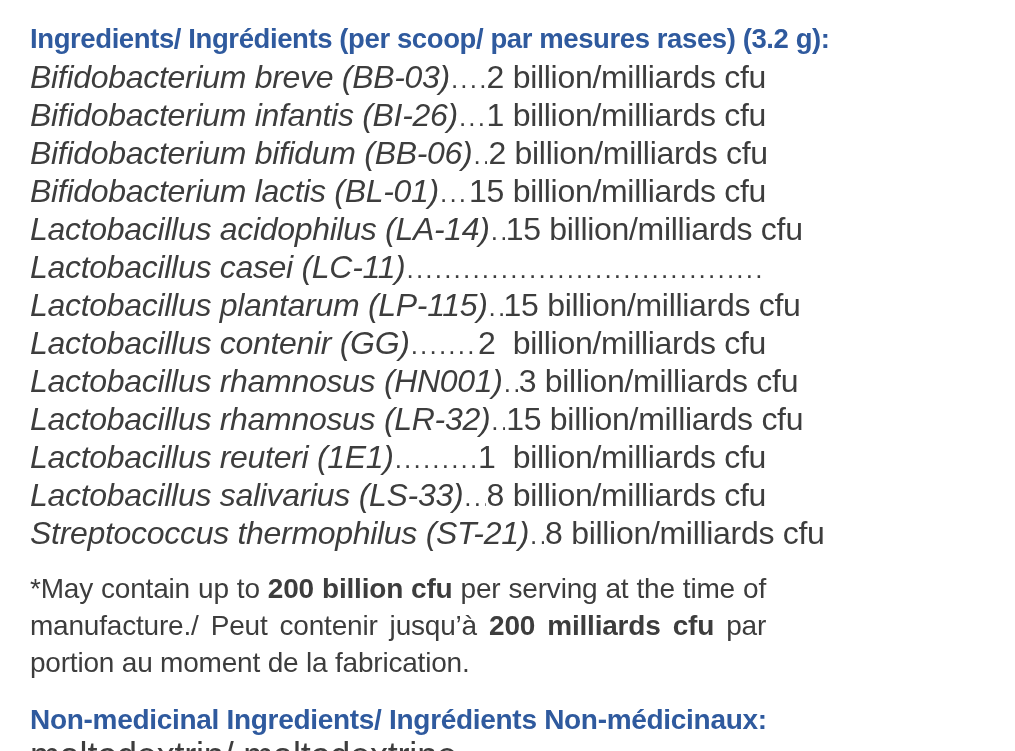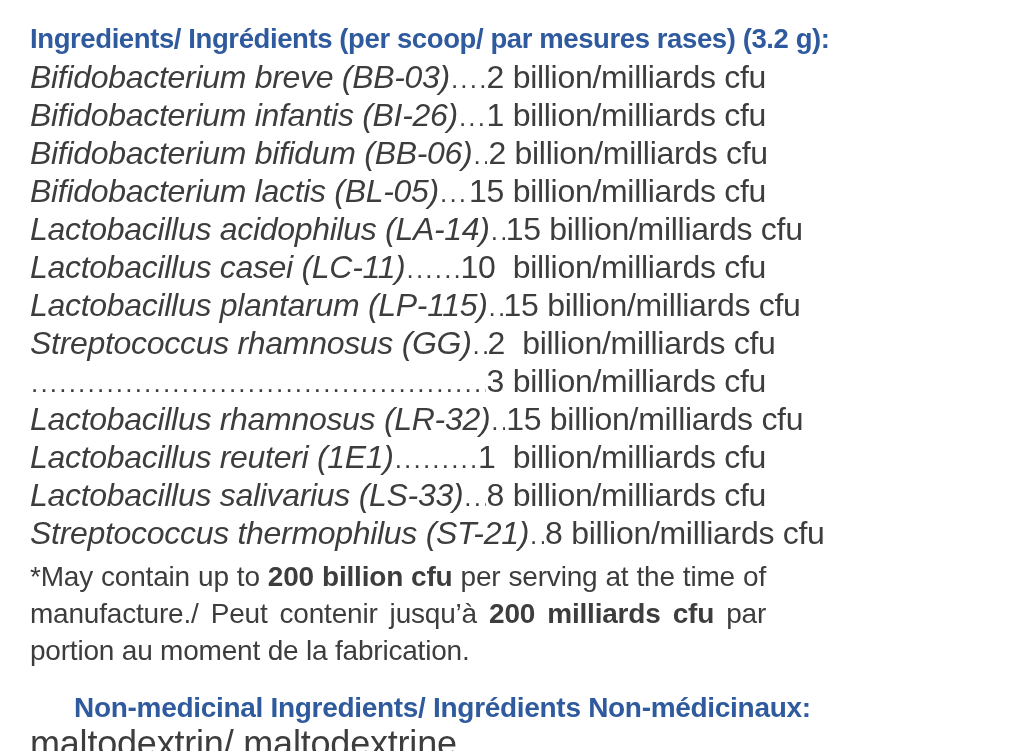--- a/index.html
+++ b/index.html
@@ -51,36 +51,35 @@
     font-size: 26px;
   }
   .row .leader::after {
     content: "....................................................................................................";
   }
   .row .value {
     white-space: pre;
     letter-spacing: -0.3px;
   }
   .footnote {
-    margin-top: 5px;
+    margin-top: 17px;
     font-size: 28px;
     line-height: 37px;
     text-align: justify;
     letter-spacing: -0.2px;
   }
   .footnote b { font-weight: bold; }
   .heading2 {
     color: var(--heading-blue);
     font-weight: bold;
     font-size: 28px;
     letter-spacing: -0.3px;
     white-space: nowrap;
     margin-top: 21px;
     line-height: 36px;
-    margin-left: 44px;
   }
   .nm-body {
     font-size: 36px;
     line-height: 36px;
     letter-spacing: -0.2px;
   }
 </style>
 </head>
 <body>
 
@@ -98,45 +97,45 @@
       <span class="name">Bifidobacterium infantis (BI-26)</span>
       <span class="leader"></span>
       <span class="value">1 billion/milliards cfu</span>
     </div>
     <div class="row">
       <span class="name">Bifidobacterium bifidum (BB-06)</span>
       <span class="leader"></span>
       <span class="value">2 billion/milliards cfu</span>
     </div>
     <div class="row">
-      <span class="name">Bifidobacterium lactis (BL-05)</span>
+      <span class="name">Bifidobacterium lactis (BL-01)</span>
       <span class="leader"></span>
       <span class="value">15 billion/milliards cfu</span>
     </div>
     <div class="row">
       <span class="name">Lactobacillus acidophilus (LA-14)</span>
       <span class="leader"></span>
       <span class="value">15 billion/milliards cfu</span>
     </div>
     <div class="row">
       <span class="name">Lactobacillus casei (LC-11)</span>
       <span class="leader"></span>
-      <span class="value">10  billion/milliards cfu</span>
     </div>
     <div class="row">
       <span class="name">Lactobacillus plantarum (LP-115)</span>
       <span class="leader"></span>
       <span class="value">15 billion/milliards cfu</span>
     </div>
     <div class="row">
-      <span class="name">Streptococcus rhamnosus (GG)</span>
+      <span class="name">Lactobacillus contenir (GG)</span>
       <span class="leader"></span>
       <span class="value">2  billion/milliards cfu</span>
     </div>
     <div class="row">
+      <span class="name">Lactobacillus rhamnosus (HN001)</span>
       <span class="leader"></span>
       <span class="value">3 billion/milliards cfu</span>
     </div>
     <div class="row">
       <span class="name">Lactobacillus rhamnosus (LR-32)</span>
       <span class="leader"></span>
       <span class="value">15 billion/milliards cfu</span>
     </div>
     <div class="row">
       <span class="name">Lactobacillus reuteri (1E1)</span>

